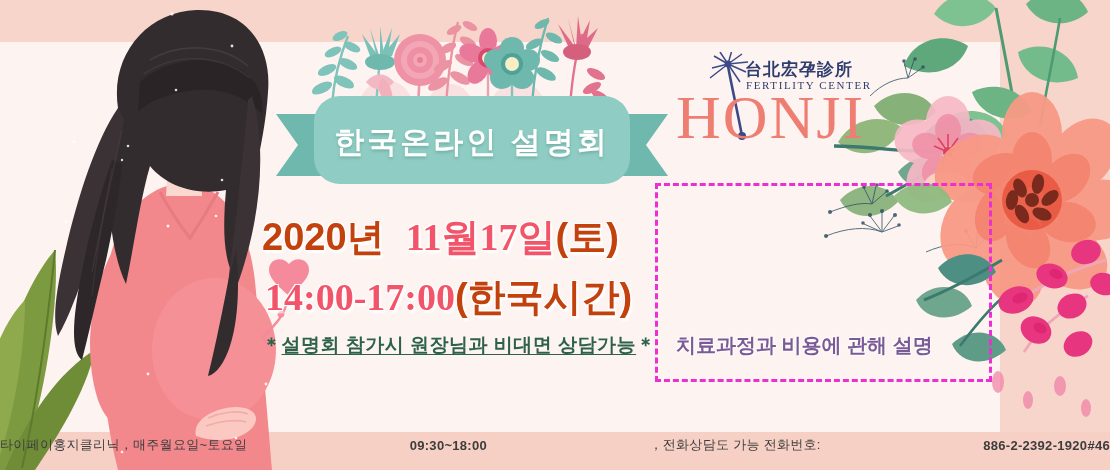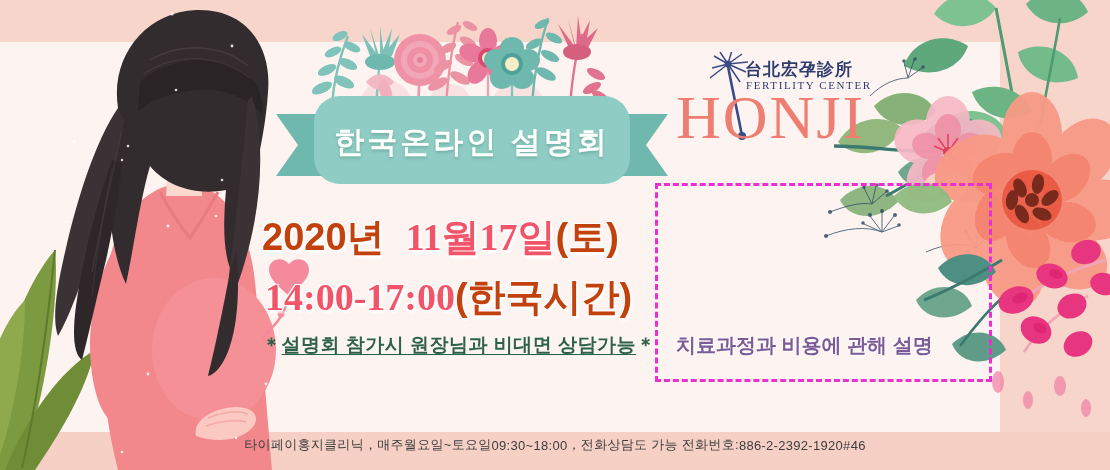--- a/index.html
+++ b/index.html
@@ -90,24 +90,24 @@
   }
   .info-last{
     position:absolute;left:676px;top:332px;width:310px;
     color:#7b5a96;font-size:20px;font-weight:bold;white-space:nowrap;
     text-shadow:1px 1px 0 rgba(255,255,255,.95),-1px -1px 0 rgba(255,255,255,.95);
   }
 
   
   .footer{
     position:absolute;left:0;bottom:0;width:1110px;height:50px;
-    display:flex;align-items:center;justify-content:center;
+    display:flex;align-items:center;justify-content:space-between;
     color:#3d3d3d;font-size:13px;letter-spacing:.3px;white-space:nowrap;
   }
-  .footer b{font-weight:normal;}
+  .footer b{font-weight:bold;}
 </style>
 </head>
 <body>
 
 <div id="banner">
 
   <div class="band-top"></div>
   <div class="panel-white"></div>
   <div class="band-right"></div>
   <div class="band-bottom"></div>

